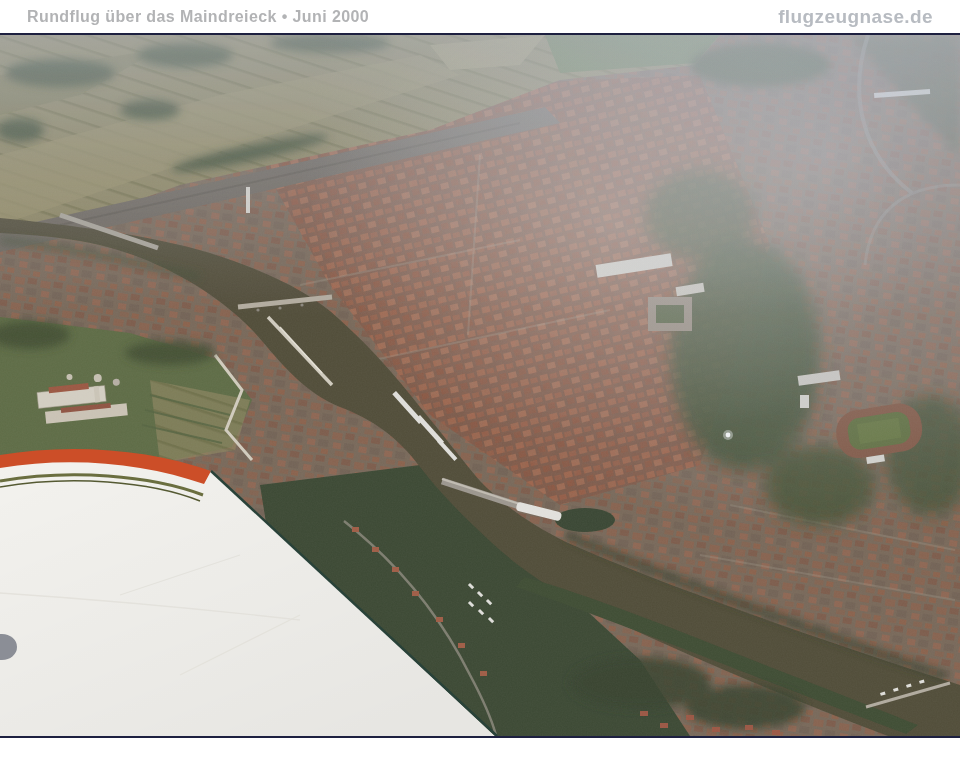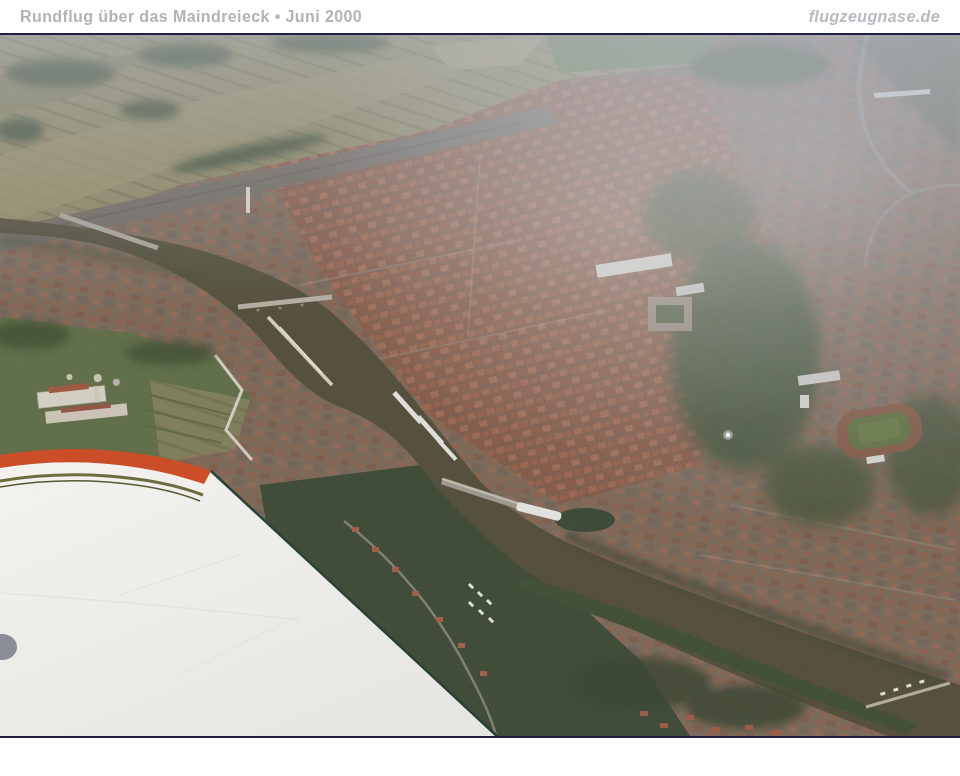--- a/index.html
+++ b/index.html
@@ -1,23 +1,23 @@
 <!DOCTYPE html>
 <html style="--header-text: #b2b3b5; --site-text: #b7bbc1; --photo-border: #1d2040; --wing-white: #f3f2ee; --wing-orange: #cc4e28; --wing-stripe-olive: #6a6e3f; --river: #4c4630; --city-base: #756352; --field-tan: #8a8159; --forest-green: #3b4729; --haze: #bcc3cf;"><head>
 <meta charset="utf-8">
 <style>
   html,body{margin:0;padding:0;background:#ffffff;}
   .page{position:relative;width:960px;height:776px;background:#ffffff;overflow:hidden;
         font-family:"Liberation Sans",sans-serif;}
   header{position:absolute;top:0;left:0;width:960px;height:33px;background:#ffffff;
          display:flex;align-items:center;justify-content:space-between;box-sizing:border-box;
-         padding:0 20px;}
+         padding:0 27px;}
   .hdr-title{font-weight:bold;font-size:16px;letter-spacing:0.4px;color:var(--header-text,#b2b3b5);}
-  .hdr-site{font-weight:bold;font-size:16px;letter-spacing:0.4px;color:var(--site-text,#b7bbc1);
-            text-decoration:none;cursor:pointer;font-style:italic;}
+  .hdr-site{font-weight:bold;font-size:19px;letter-spacing:0.4px;color:var(--site-text,#b7bbc1);
+            text-decoration:none;cursor:pointer;}
   .photo-frame{position:absolute;top:33px;left:0;width:960px;height:705px;box-sizing:border-box;
                border-top:2px solid var(--photo-border,#1d2040);
                border-bottom:2px solid var(--photo-border,#1d2040);
                background:#6d6253;overflow:hidden;}
   .photo-frame svg{display:block;width:960px;height:701px;}
   footer{position:absolute;top:738px;left:0;width:960px;height:38px;background:#ffffff;}
 </style>
 </head>
 <body>
 

